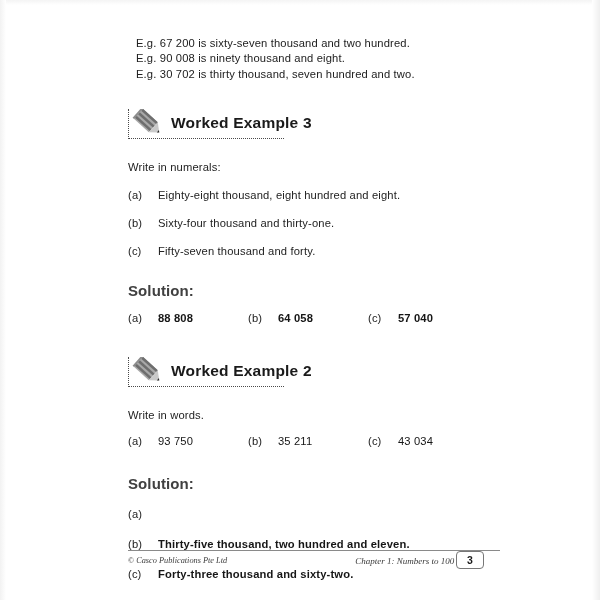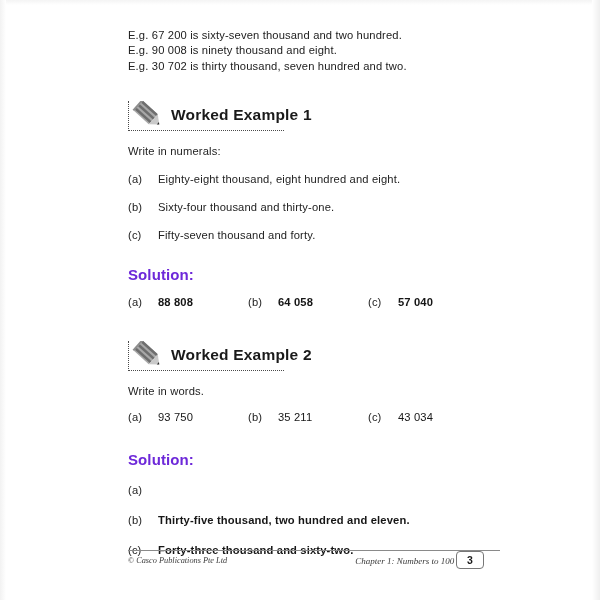--- a/index.html
+++ b/index.html
@@ -45,21 +45,21 @@
   }
 
   .content {
     position: absolute;
     left: 128px;
     top: 28px;
     width: 372px;
   }
 
   
-  .eg-list { margin: 0; padding: 0; }
+  .eg-list { margin: 8px; padding: 0; }
   .eg-line {
     font-size: 11.2px;
     line-height: 15.4px;
     letter-spacing: 0.15px;
     color: #212121;
     white-space: nowrap;
   }
 
   
   .we-banner {
@@ -84,21 +84,21 @@
     top: 5px;
     font-size: 15.5px;
     font-weight: bold;
     color: #1a1a1a;
     letter-spacing: 0.2px;
     white-space: nowrap;
   }
 
   
   .instruction {
-    margin-top: 13px;
+    margin-top: 21px;
     font-size: 11.2px;
     line-height: 15px;
     color: #222222;
     letter-spacing: 0.15px;
   }
 
   .q-row {
     display: flex;
     margin-top: 13px;
     font-size: 11.2px;
@@ -109,21 +109,21 @@
   .q-label {
     width: 30px;
     flex: 0 0 30px;
   }
   .q-text { flex: 1 1 auto; }
 
   .solution-head {
     margin-top: 23px;
     font-size: 15px;
     font-weight: bold;
-    color: #6d28d9;
+    color: #404040;
     letter-spacing: 0.1px;
   }
 
   
   .ans-row {
     display: flex;
     margin-top: 12px;
     font-size: 11.2px;
     line-height: 15px;
     letter-spacing: 0.15px;
@@ -242,21 +242,21 @@
             <rect x="3" y="7.5" width="20" height="13.5" fill="#a8a8a8"></rect>
             <rect x="3" y="7.5" width="20" height="2.6" fill="#6e6e6e"></rect>
             <rect x="3" y="12.2" width="20" height="2.6" fill="#6e6e6e"></rect>
             <rect x="3" y="16.9" width="20" height="2.6" fill="#6e6e6e"></rect>
             <polygon points="23,7.5 31,14.25 23,21" fill="#c9c9c9"></polygon>
             <polygon points="29.2,12.6 31,14.25 29.2,15.9" fill="#2b2b2b"></polygon>
             <rect x="1.2" y="7.5" width="2" height="13.5" fill="#8c8c8c"></rect>
           </g>
         </svg>
       </span>
-      <span class="we-title">Worked Example 1</span>
+      <span class="we-title">Worked Example 3</span>
     </div>
 
     <div class="instruction">Write in numerals:</div>
 
     <div class="q-row">
       <span class="q-label">(a)</span>
       <span class="q-text">Eighty-eight thousand, eight hundred and eight.</span>
     </div>
     <div class="q-row">
       <span class="q-label">(b)</span>

